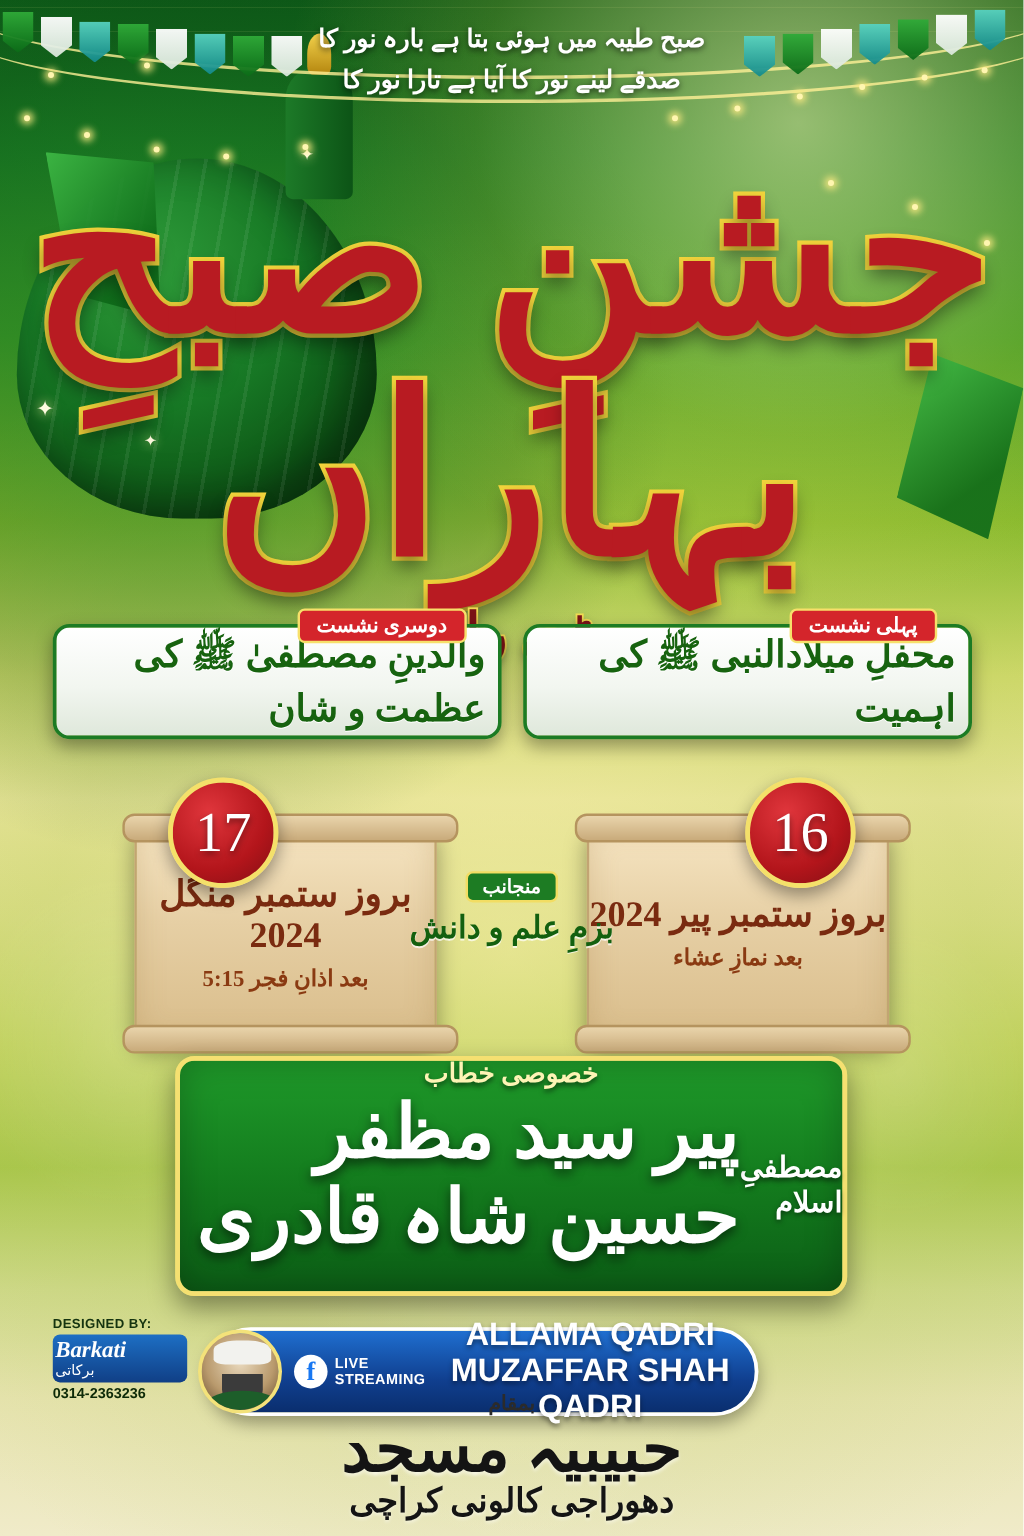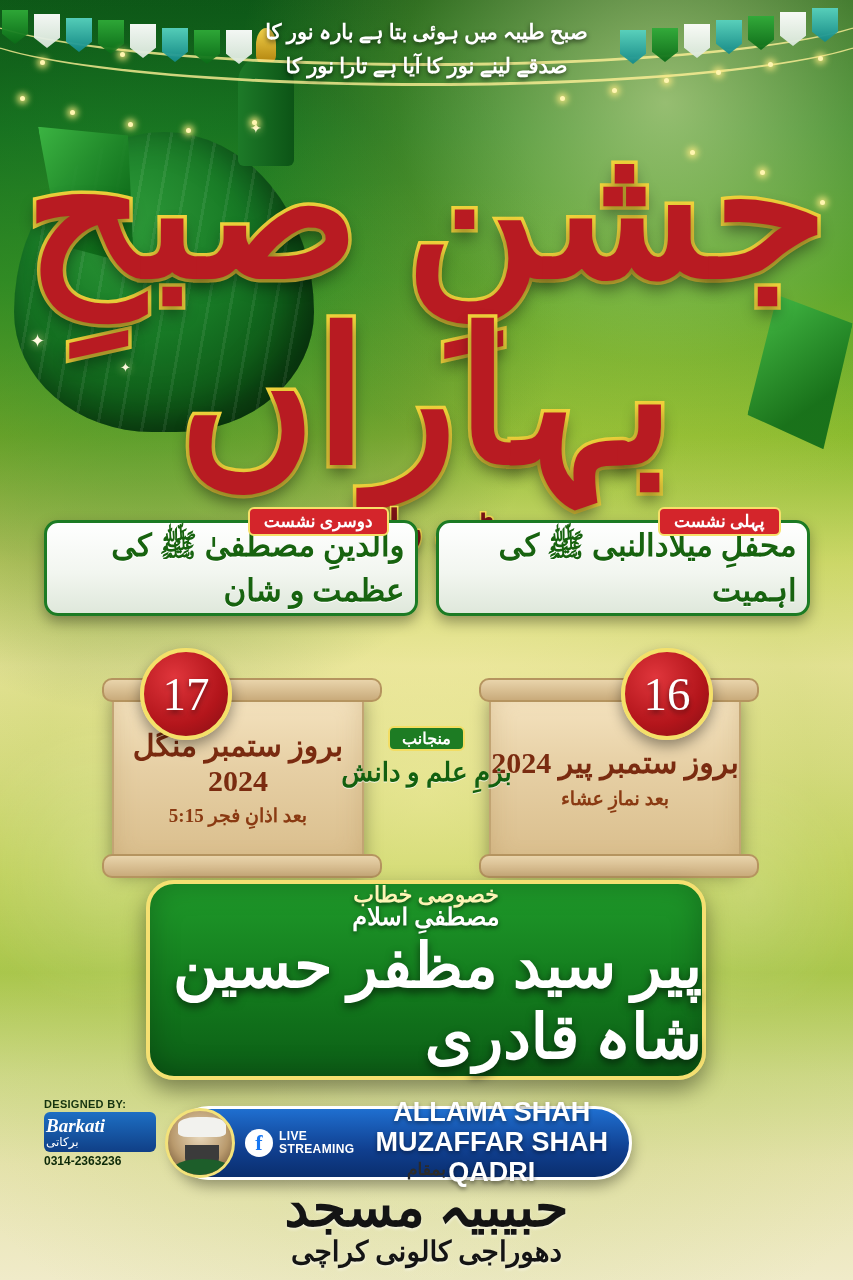--- a/index.html
+++ b/index.html
@@ -244,24 +244,24 @@
     font-size: 26px; color: #13600f; line-height: 1.2;
     text-shadow: 0 1px 0 rgba(255,255,255,0.7);
   }
 
   
   .speaker-panel {
     position: absolute; top: 880px; left: 146px;
     width: 560px; height: 200px;
     background: linear-gradient(180deg,#1f9a2a 0%,#137a1d 55%,#0c5e16 100%);
     border: 4px solid #f5e071;
-    border-radius: 28px;
+    border-radius: 16px;
     box-shadow: 0 10px 22px rgba(0,0,0,0.4), inset 0 0 30px rgba(0,0,0,0.25);
     direction: rtl;
-    display: flex; flex-direction: column; align-items: center; justify-content: center;
+    display: flex; align-items: center; justify-content: center;
   }
   .speaker-panel .sp-label {
     position: absolute; top: -2px; left: 0; width: 100%;
     text-align: center;
     font-family: "Liberation Serif", serif; font-weight: bold;
     font-size: 22px; color: #fdf4b5;
     text-shadow: 0 2px 4px rgba(0,0,0,0.5);
     direction: rtl;
   }
   .speaker-panel .sp-pre {
@@ -487,21 +487,21 @@
       <div class="turban"></div>
       <div class="beard"></div>
       <div class="robe"></div>
     </div>
     <div class="fb">f</div>
     <div class="livetxt">
       <div>LIVE</div>
       <div>STREAMING</div>
     </div>
     <div class="names">
-      <div>ALLAMA SHAH</div>
+      <div>ALLAMA QADRI</div>
       <div>MUZAFFAR SHAH QADRI</div>
     </div>
   </div>
 
   <div class="venue">
     <div class="vmark">بمقام</div>
     <div class="vname">
       <span>حبیبیہ مسجد</span>
     </div>
     <div class="vname" style="font-size:28px;">

